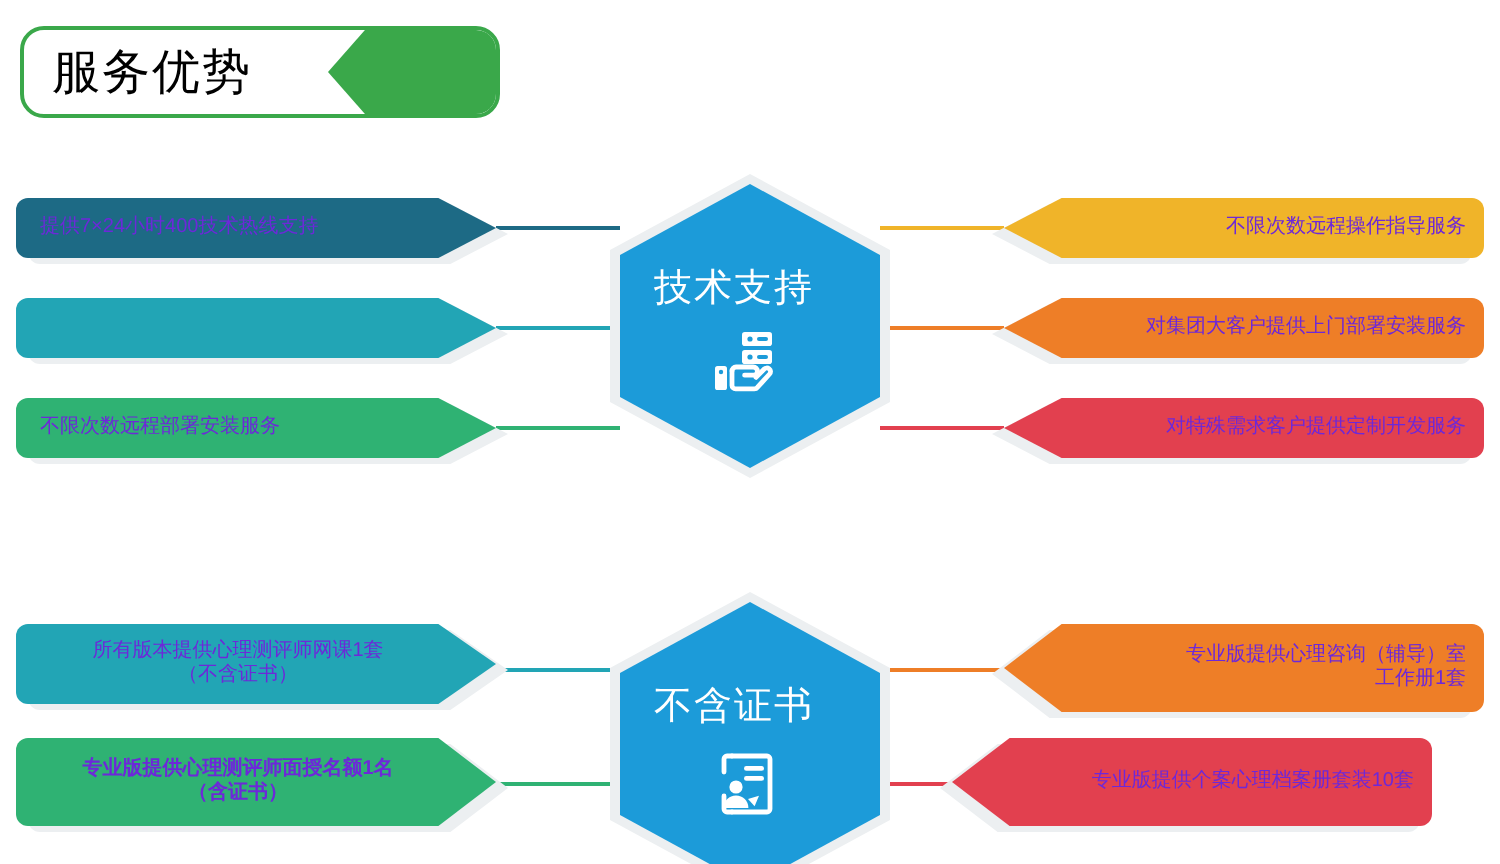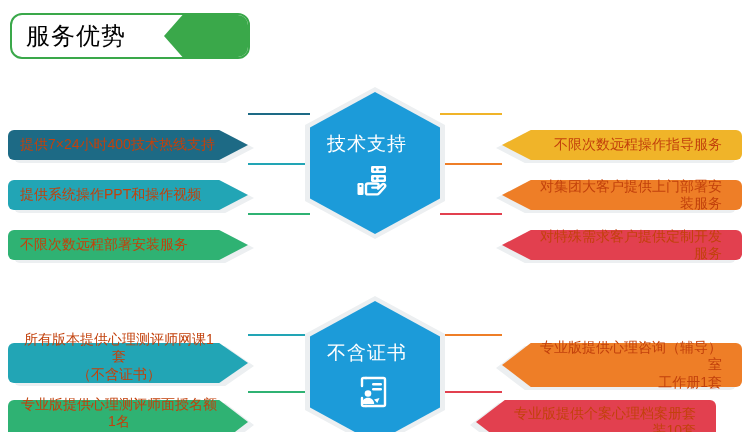--- a/index.html
+++ b/index.html
@@ -93,25 +93,24 @@
     position: absolute;
     height: 2px;
   }
 
   
   .pill {
     position: absolute;
     box-sizing: border-box;
     display: flex;
     align-items: center;
-    color: #c2410c;
-    font-size: 14px;
+    color: #6d28d9;
+    font-size: 10px;
     line-height: 1.25;
     white-space: pre-line;
-    margin-top: 31px;
   }
   .pill-shadow {
     position: absolute;
     background: #eceff1;
   }
   
   .pill-left .pill-body {
     position: absolute;
     left: 0; top: 0;
     width: 100%; height: 100%;
@@ -131,21 +130,21 @@
     position: absolute;
     left: 0; top: 0;
     width: 100%; height: 100%;
     border-radius: 0 6px 6px 0;
     clip-path: polygon(12% 0%, 100% 0%, 100% 100%, 12% 100%, 0% 50%);
   }
   .pill-right .pill-text {
     position: relative;
     z-index: 2;
     padding-left: 30px;
-    padding-right: 20px;
+    padding-right: 9px;
     width: 100%;
     box-sizing: border-box;
     text-align: right;
   }
   .pill-center-text { text-align: center; }
 </style>
 </head>
 <body>
 
 <div class="header-badge">
@@ -183,21 +182,20 @@
 
 <div class="pill pill-left" style="left:8px; top:99px; width:240px; height:30px;">
   <div class="pill-shadow" style="left:6px; top:3px; width:100%; height:100%; border-radius:6px 0 0 6px; clip-path:polygon(0% 0%, 88% 0%, 100% 50%, 88% 100%, 0% 100%);"></div>
   <div class="pill-body" style="background:#1d6a85;"></div>
   <div class="pill-text">提供7×24小时400技术热线支持</div>
 </div>
 
 <div class="pill pill-left" style="left:8px; top:149px; width:240px; height:30px;">
   <div class="pill-shadow" style="left:6px; top:3px; width:100%; height:100%; border-radius:6px 0 0 6px; clip-path:polygon(0% 0%, 88% 0%, 100% 50%, 88% 100%, 0% 100%);"></div>
   <div class="pill-body" style="background:#22a5b5;"></div>
-  <div class="pill-text">提供系统操作PPT和操作视频</div>
 </div>
 
 <div class="pill pill-left" style="left:8px; top:199px; width:240px; height:30px;">
   <div class="pill-shadow" style="left:6px; top:3px; width:100%; height:100%; border-radius:6px 0 0 6px; clip-path:polygon(0% 0%, 88% 0%, 100% 50%, 88% 100%, 0% 100%);"></div>
   <div class="pill-body" style="background:#2fb273;"></div>
   <div class="pill-text">不限次数远程部署安装服务</div>
 </div>
 
 <div class="pill pill-right" style="left:502px; top:99px; width:240px; height:30px;">
   <div class="pill-shadow" style="left:-6px; top:3px; width:100%; height:100%; border-radius:0 6px 6px 0; clip-path:polygon(12% 0%, 100% 0%, 100% 100%, 12% 100%, 0% 50%);"></div>
@@ -234,28 +232,28 @@
       <path d="M5 24v6.5c0 .8.7 1.5 1.5 1.5H9" stroke="#ffffff" stroke-width="2.4" stroke-linecap="round" fill="none"></path>
       <rect x="15" y="9" width="10" height="2.4" rx="1.2" fill="#ffffff"></rect>
       <rect x="15" y="14" width="10" height="2.4" rx="1.2" fill="#ffffff"></rect>
       <circle cx="11" cy="19.5" r="3.3" fill="#ffffff"></circle>
       <path d="M4.8 30c0-3.6 2.8-6.2 6.2-6.2s6.2 2.6 6.2 6.2" fill="#ffffff"></path>
       <path d="M17 25.5l5.5-1.6-2.2 5.2z" fill="#ffffff"></path>
     </svg>
   </div>
 </div>
 
-<div class="pill pill-left" style="left:8px; top:312px; width:240px; height:40px;align-items:flex-end;">
+<div class="pill pill-left" style="left:8px; top:312px; width:240px; height:40px;">
   <div class="pill-shadow" style="left:6px; top:3px; width:100%; height:100%; border-radius:6px 0 0 6px; clip-path:polygon(0% 0%, 88% 0%, 100% 50%, 88% 100%, 0% 100%);"></div>
   <div class="pill-body" style="background:#22a5b5;"></div>
   <div class="pill-text pill-center-text">所有版本提供心理测评师网课1套
 （不含证书）</div>
 </div>
 
-<div class="pill pill-left" style="left:8px; top:369px; width:240px; height:44px;">
+<div class="pill pill-left" style="left:8px; top:369px; width:240px; height:44px;font-weight:bold;">
   <div class="pill-shadow" style="left:6px; top:3px; width:100%; height:100%; border-radius:6px 0 0 6px; clip-path:polygon(0% 0%, 88% 0%, 100% 50%, 88% 100%, 0% 100%);"></div>
   <div class="pill-body" style="background:#2fb273;"></div>
   <div class="pill-text pill-center-text">专业版提供心理测评师面授名额1名
 （含证书）</div>
 </div>
 
 <div class="pill pill-right" style="left:502px; top:312px; width:240px; height:44px;">
   <div class="pill-shadow" style="left:-6px; top:3px; width:100%; height:100%; border-radius:0 6px 6px 0; clip-path:polygon(12% 0%, 100% 0%, 100% 100%, 12% 100%, 0% 50%);"></div>
   <div class="pill-body" style="background:#ee7e27;"></div>
   <div class="pill-text">专业版提供心理咨询（辅导）室

